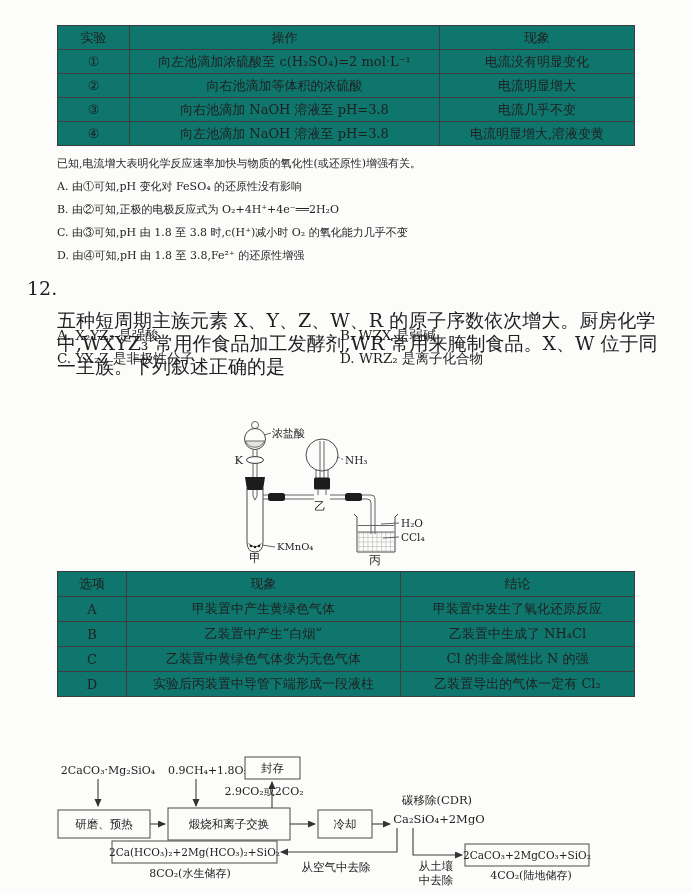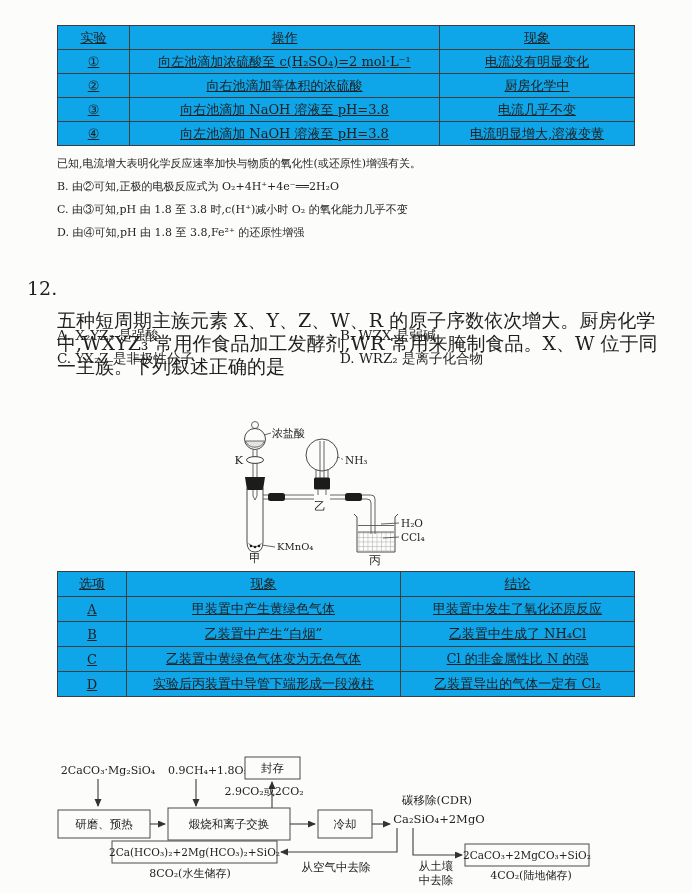--- a/index.html
+++ b/index.html
@@ -3,21 +3,21 @@
 <meta charset="utf-8">
 <style>
   html,body{margin:0;padding:0;background:#e9e9e9;}
   .page{
     position:relative;width:692px;height:893px;margin:0 auto;
     background:#fcfcfb;color:#1f1f1f;
     font-family:"DejaVu Serif","Liberation Serif",serif;
     overflow:hidden;
   }
   
-  table.grid{border-collapse:collapse;table-layout:fixed;position:absolute;background:#0ea5e9;text-decoration:underline;}
+  table.grid{border-collapse:collapse;table-layout:fixed;position:absolute;background:#0f766e;}
   table.grid th,table.grid td{
     border:1px solid #3d3d3d;text-align:center;vertical-align:middle;
     font-weight:normal;font-size:13px;padding:0 4px;overflow:hidden;white-space:nowrap;
   }
   #table1{left:57px;top:25px;width:577px;}
   #table1 th,#table1 td{height:23px;}
   #table2{left:57px;top:571px;width:577px;padding-left:12px;}
   #table2 th,#table2 td{height:24px;}
   
   .tblock{position:absolute;font-size:11px;line-height:23px;}
@@ -56,37 +56,38 @@
       <th>现象</th>
     </tr>
     <tr>
       <td>①</td>
       <td>向左池滴加浓硫酸至 c(H₂SO₄)=2 mol·L⁻¹</td>
       <td>电流没有明显变化</td>
     </tr>
     <tr>
       <td>②</td>
       <td>向右池滴加等体积的浓硫酸</td>
-      <td>厨房化学中</td>
+      <td>电流明显增大</td>
     </tr>
     <tr>
       <td>③</td>
       <td>向右池滴加 NaOH 溶液至 pH=3.8</td>
       <td>电流几乎不变</td>
     </tr>
     <tr>
       <td>④</td>
       <td>向左池滴加 NaOH 溶液至 pH=3.8</td>
       <td>电流明显增大,溶液变黄</td>
     </tr>
   </tbody>
     </table>
 
   <div class="tblock" style="left:57px;top:152px;width:600px;">
     <div class="opt-line">已知,电流增大表明化学反应速率加快与物质的氧化性(或还原性)增强有关。</div>
+    <div class="opt-line">A. 由①可知,pH 变化对 FeSO₄ 的还原性没有影响</div>
     <div class="opt-line">B. 由②可知,正极的电极反应式为 O₂+4H⁺+4e⁻══2H₂O</div>
     <div class="opt-line">C. 由③可知,pH 由 1.8 至 3.8 时,c(H⁺)减小时 O₂ 的氧化能力几乎不变</div>
     <div class="opt-line">D. 由④可知,pH 由 1.8 至 3.8,Fe²⁺ 的还原性增强</div>
   </div>
 
   <div class="q" style="left:27px;top:277px;width:640px;">
     <span class="qnum">12.</span>
     <span class="qbody">五种短周期主族元素 X、Y、Z、W、R 的原子序数依次增大。厨房化学中,WXYZ₃ 常用作食品加工发酵剂,WR 常用来腌制食品。X、W 位于同一主族。下列叙述正确的是</span>
   </div>
   <div class="q2opts" style="top:324px;">

